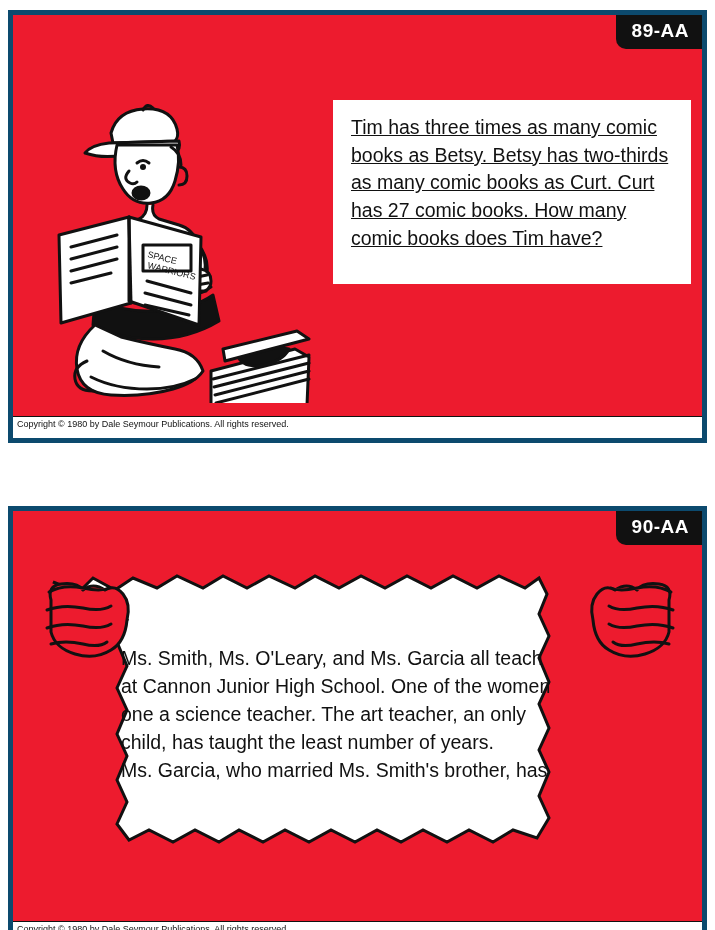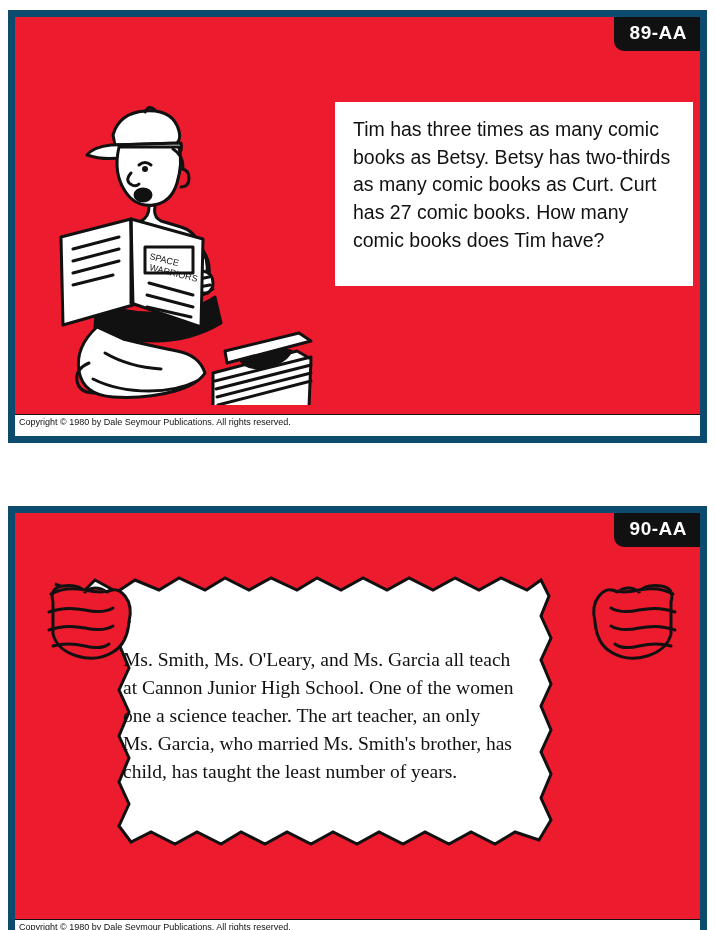--- a/index.html
+++ b/index.html
@@ -19,21 +19,21 @@
     height: 930px;
     background: #ffffff;
   }
 
   
   .card {
     position: absolute;
     left: 8px;
     width: 699px;
     background: #ed1b2e;
-    border: 7px solid #0c4a6e;
+    border: 5px solid #0c4a6e;
     box-sizing: border-box;
     overflow: hidden;
   }
   #card-1 { top: 10px; height: 433px; }
   #card-2 { top: 506px; height: 442px; }
 
   
   .number-tab {
     position: absolute;
     top: 0;
@@ -72,20 +72,21 @@
     box-sizing: border-box;
   }
   #problem-box-1 {
     left: 320px;
     top: 85px;
     width: 358px;
     height: 184px;
     padding: 14px 16px 10px 18px;
     font-size: 19.5px;
     line-height: 1.42;
+    text-decoration: underline;
   }
 
   
   .illustration {
     position: absolute;
     left: 38px;
     top: 78px;
     width: 262px;
     height: 310px;
   }
@@ -104,21 +105,21 @@
   }
   .note-text {
     position: absolute;
     left: 78px;
     top: 78px;
     width: 510px;
     color: #111;
     font-size: 19.5px;
     line-height: 1.44;
   }
-  .note-text p { margin: 0; font-family: Liberation Serif, serif; }
+  .note-text p { margin: 0; }
   .hands { position: absolute; inset: 0; pointer-events: none; }
 </style>
 </head>
 <body>
 
 <div class="page">
 
   <div class="card" id="card-1">
 
     <div class="number-tab">89-AA</div>
@@ -200,22 +201,22 @@
       <svg class="note-paper" viewBox="0 0 634 330" width="634" height="330" aria-hidden="true">
         <path d="M10 16 l26 10 l14 -14 l22 12 l18 -12 l24 10 l20 -12 l26 12 l20 -12 l24 12 l22 -12 l26 12 l20 -12 l24 12 l22 -12 l24 12 l22 -12 l24 12 l22 -12 l24 12 l22 -12 l26 12 l14 -10 l8 16
                  l-8 20 l10 22 l-10 22 l10 24 l-10 22 l10 24 l-10 22 l10 22 l-10 24 l10 22 l-12 20 l-24 -8 l-20 12 l-24 -12 l-22 12 l-24 -12 l-22 12 l-24 -12 l-22 12 l-24 -12 l-22 12 l-24 -12 l-22 12 l-24 -12 l-20 12 l-24 -12 l-22 12 l-24 -12 l-20 10 l-12 -16
                  l10 -22 l-10 -22 l10 -24 l-10 -22 l10 -24 l-10 -22 l10 -22 l-10 -24 l10 -22 z" fill="#ffffff" stroke="#111" stroke-width="3"></path>
       </svg>
 
       <div class="note-text">
         <p>Ms. Smith, Ms. O'Leary, and Ms. Garcia all teach</p>
         <p>at Cannon Junior High School. One of the women</p>
         <p>one a science teacher. The art teacher, an only</p>
+        <p>child, has taught the least number of years.</p>
         <p>Ms. Garcia, who married Ms. Smith's brother, has</p>
-        <p>child, has taught the least number of years.</p>
       </div>
 
       <svg class="hands" viewBox="0 0 634 330" width="634" height="330" aria-hidden="true">
         <g fill="#ed1b2e" stroke="#111" stroke-width="3" stroke-linejoin="round" stroke-linecap="round">
 
           <path d="M8 34 q-4 -14 10 -16 q16 -2 22 6 q10 -8 22 0 q10 -6 18 4 q8 10 4 26 q-2 22 -16 30 q-16 10 -36 4 q-20 -6 -24 -22 z"></path>
           <path d="M6 26 q14 -8 34 -4 q18 4 26 0"></path>
           <path d="M4 44 q16 -6 36 -2 q18 4 28 -2"></path>
           <path d="M4 62 q16 -6 36 -2 q18 4 28 -2"></path>
           <path d="M8 78 q14 -4 32 0 q16 4 24 -2"></path>

